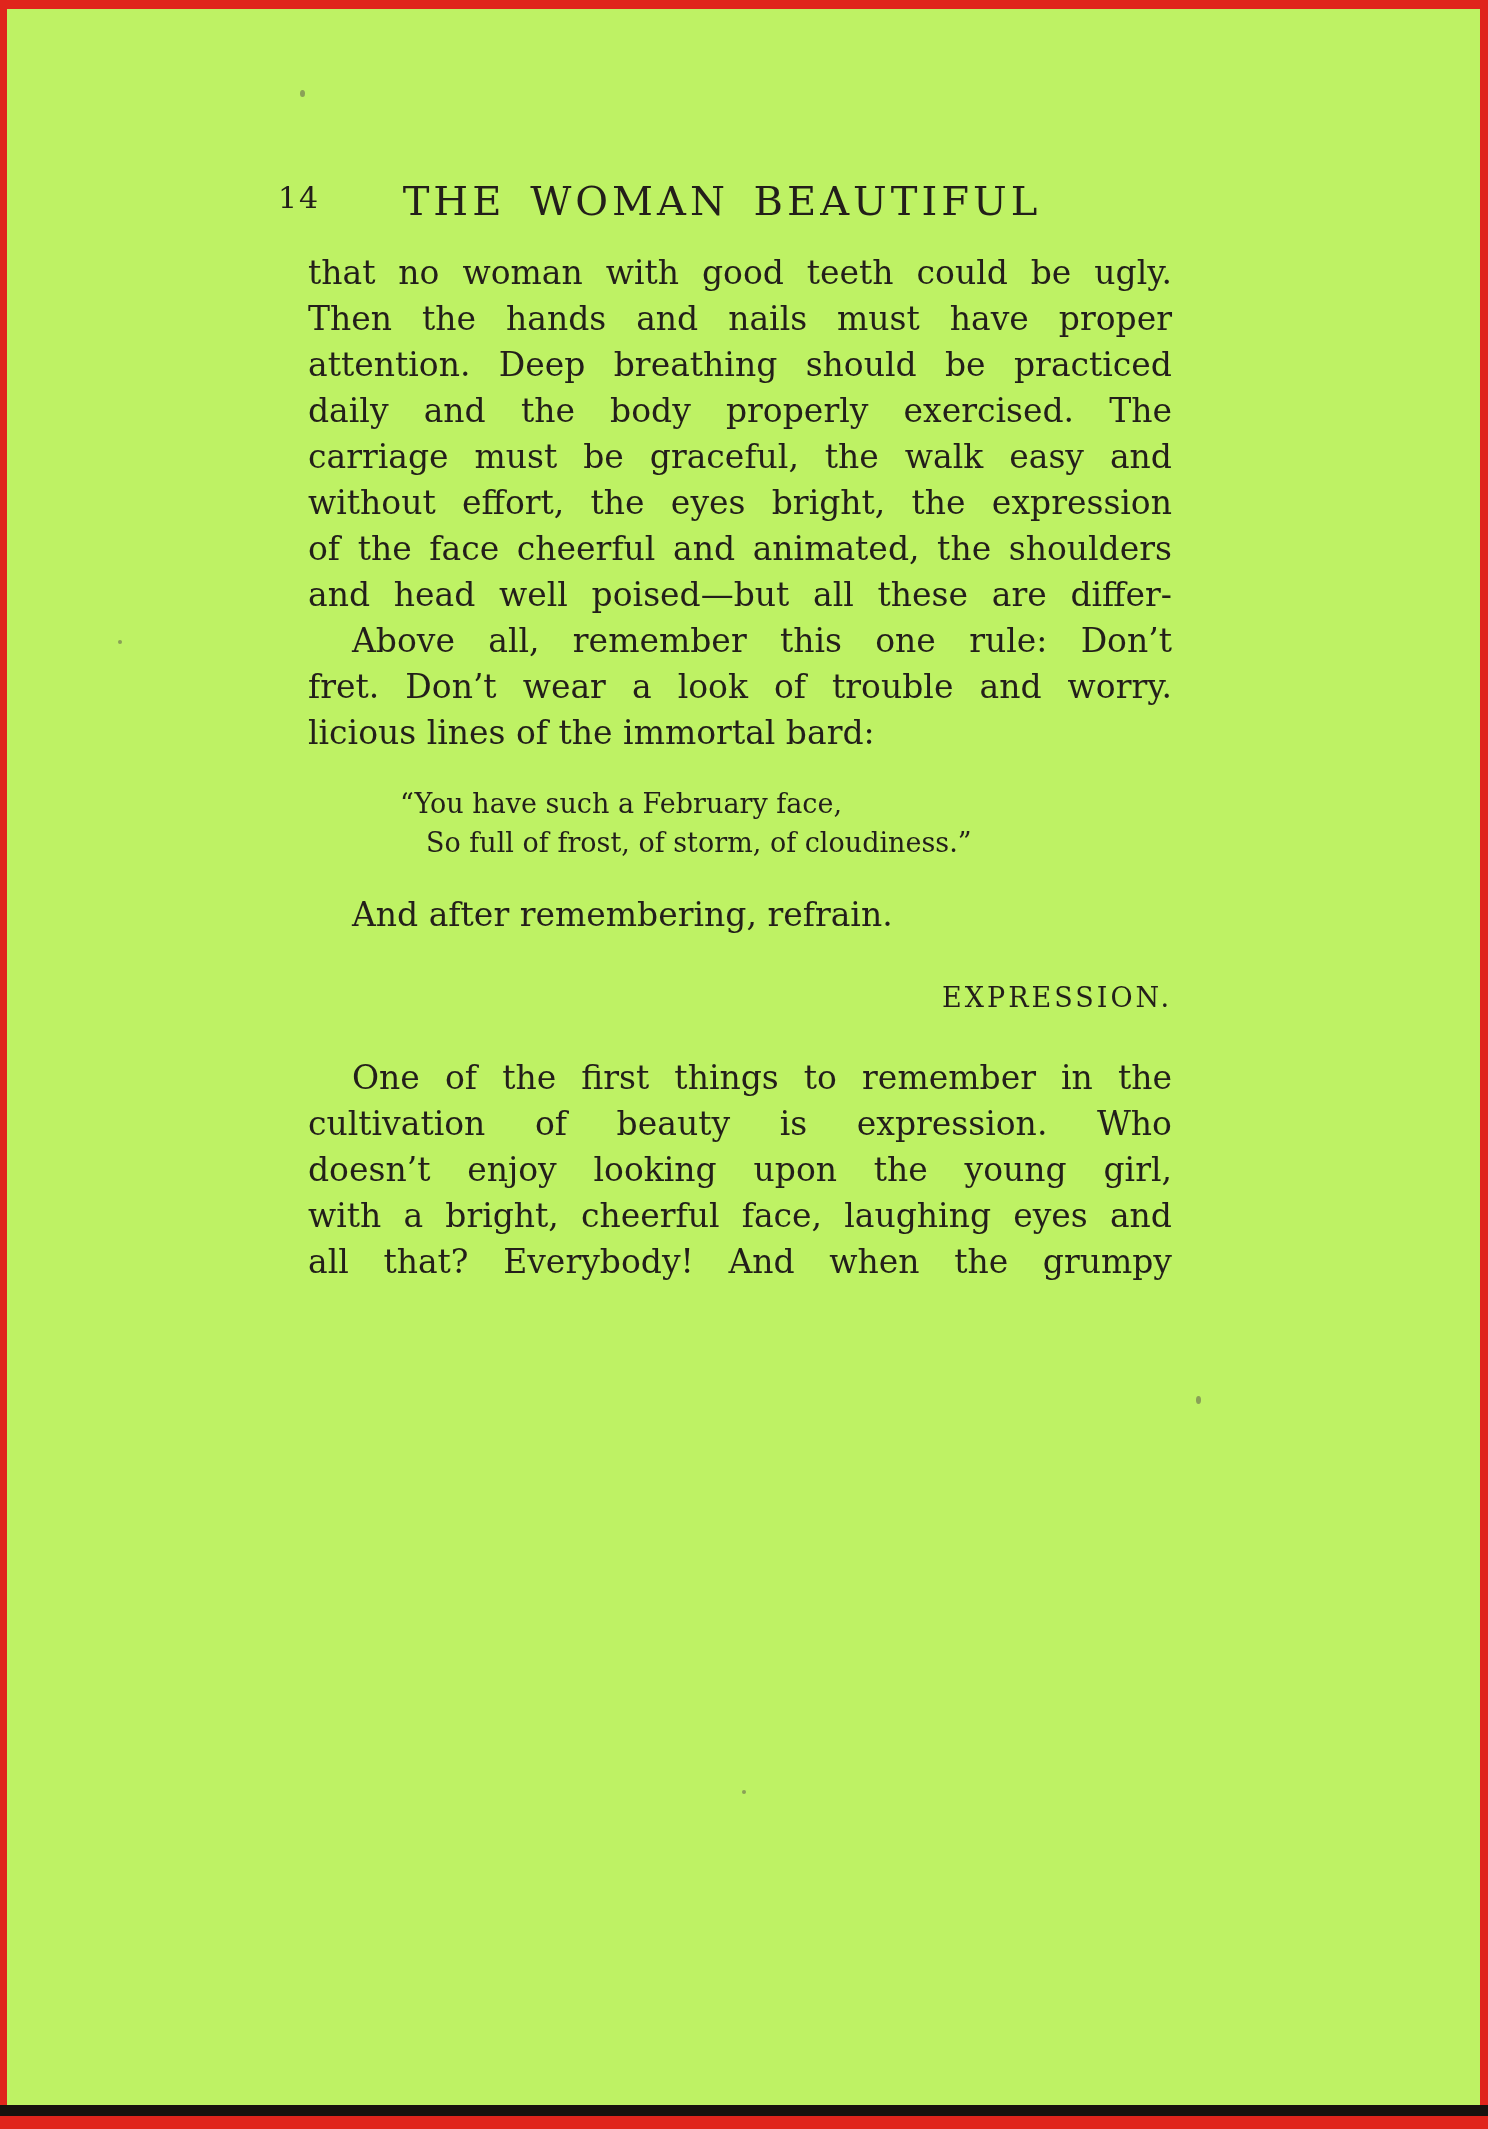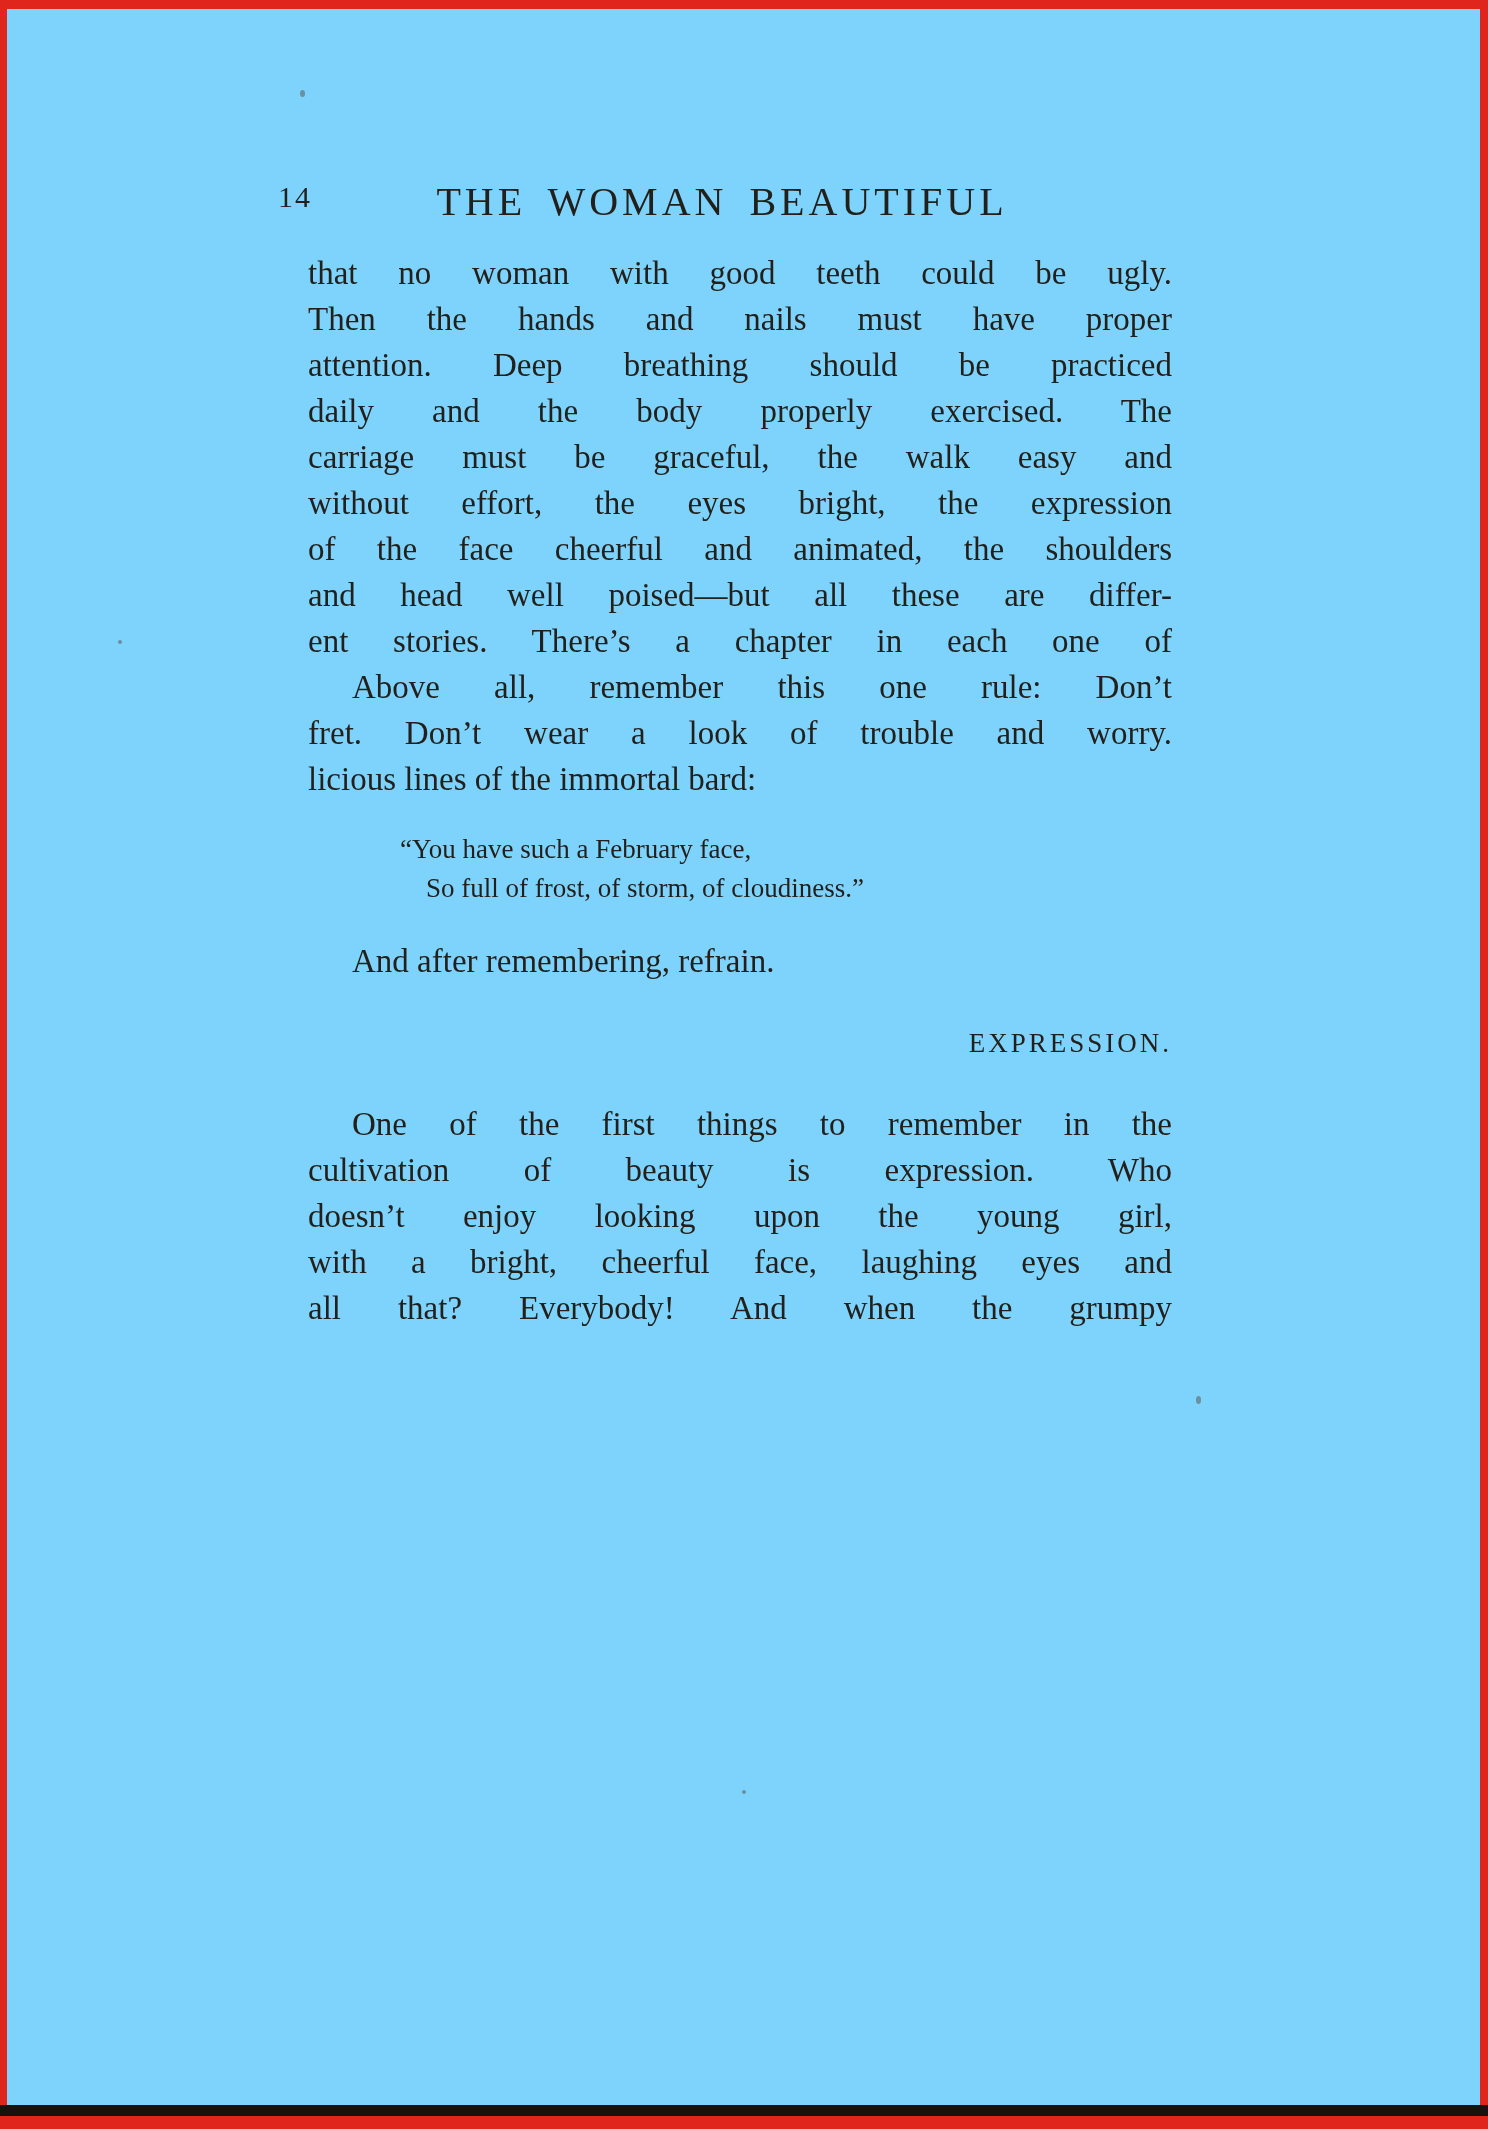--- a/index.html
+++ b/index.html
@@ -6,24 +6,23 @@
   body {
     width: 1488px;
     height: 2129px;
     background: #ffffff;
     font-family: "DejaVu Serif", serif;
   }
   .scan {
     position: relative;
     width: 1488px;
     height: 2129px;
-    background: #7dd3fc;
+    background: #bef264;
     overflow: hidden;
     color: #231f1a;
-    font-family: Liberation Serif, serif;
   }
   
   .edge { position: absolute; background: #e0251c; }
   .edge-top    { top: 0; left: 0; width: 100%; height: 9px; }
   .edge-left   { top: 0; left: 0; width: 7px; height: 100%; }
   .edge-right  { top: 0; right: 0; width: 8px; height: 100%; }
   .edge-bottom { bottom: 0; left: 0; width: 100%; height: 13px; }
   .edge-shadow {
     position: absolute;
     left: 0; bottom: 13px;
@@ -103,21 +102,20 @@
 
     <div class="para">
       <div class="line j">that no woman with good teeth could be ugly.</div>
       <div class="line j">Then the hands and nails must have proper</div>
       <div class="line j">attention.  Deep breathing should be practiced</div>
       <div class="line j">daily and the body properly exercised.  The</div>
       <div class="line j">carriage must be graceful, the walk easy and</div>
       <div class="line j">without effort, the eyes bright, the expression</div>
       <div class="line j">of the face cheerful and animated, the shoulders</div>
       <div class="line j">and head well poised—but all these are differ-</div>
-      <div class="line j">ent stories.  There’s a chapter in each one of</div>
     </div>
 
     <div class="para">
       <div class="line j indent">Above all, remember this one rule:  Don’t</div>
       <div class="line j">fret.  Don’t wear a look of trouble and worry.</div>
       <div class="line">licious lines of the immortal bard:</div>
     </div>
 
     <div class="quote">
       <div class="line q1">“You have such a February face,</div>

